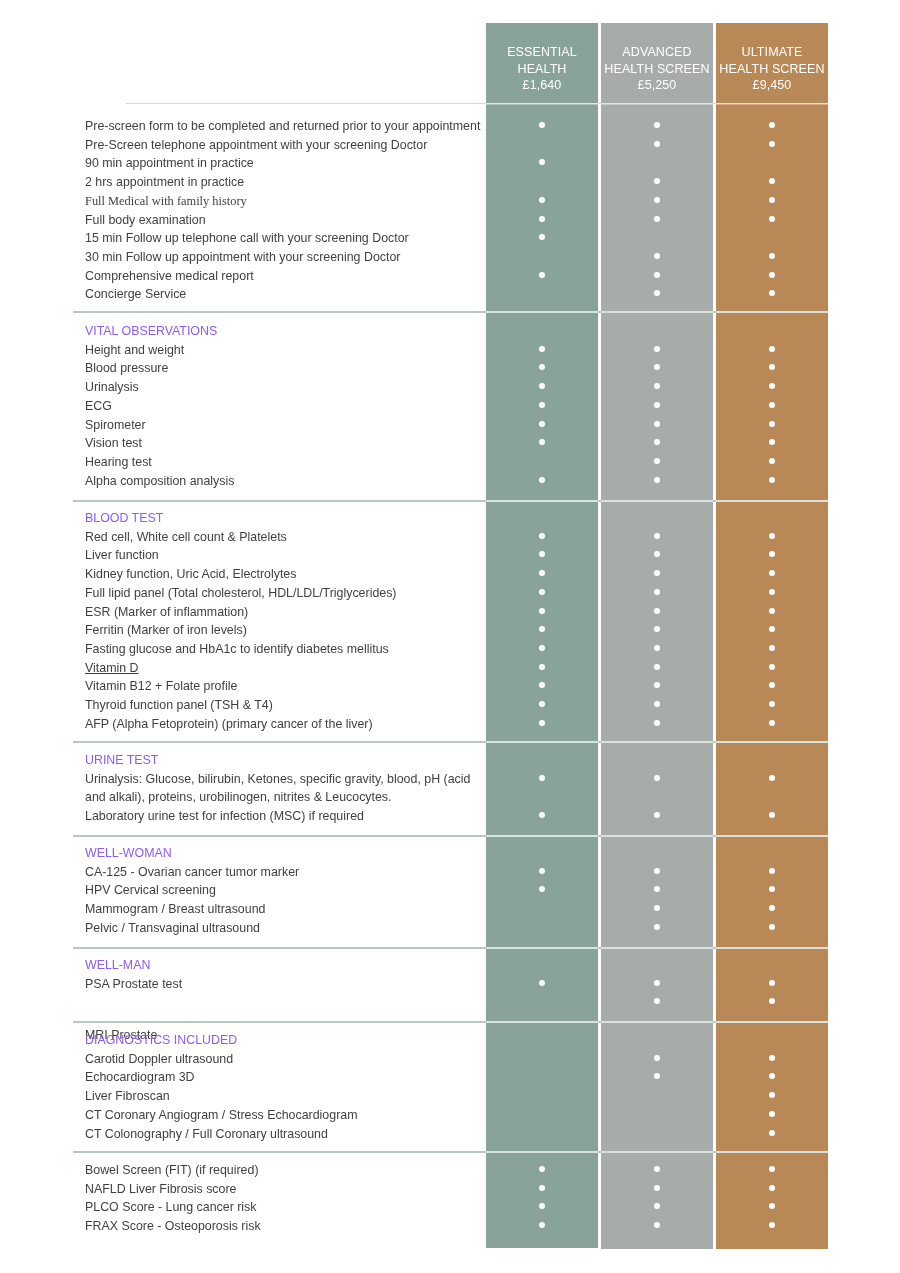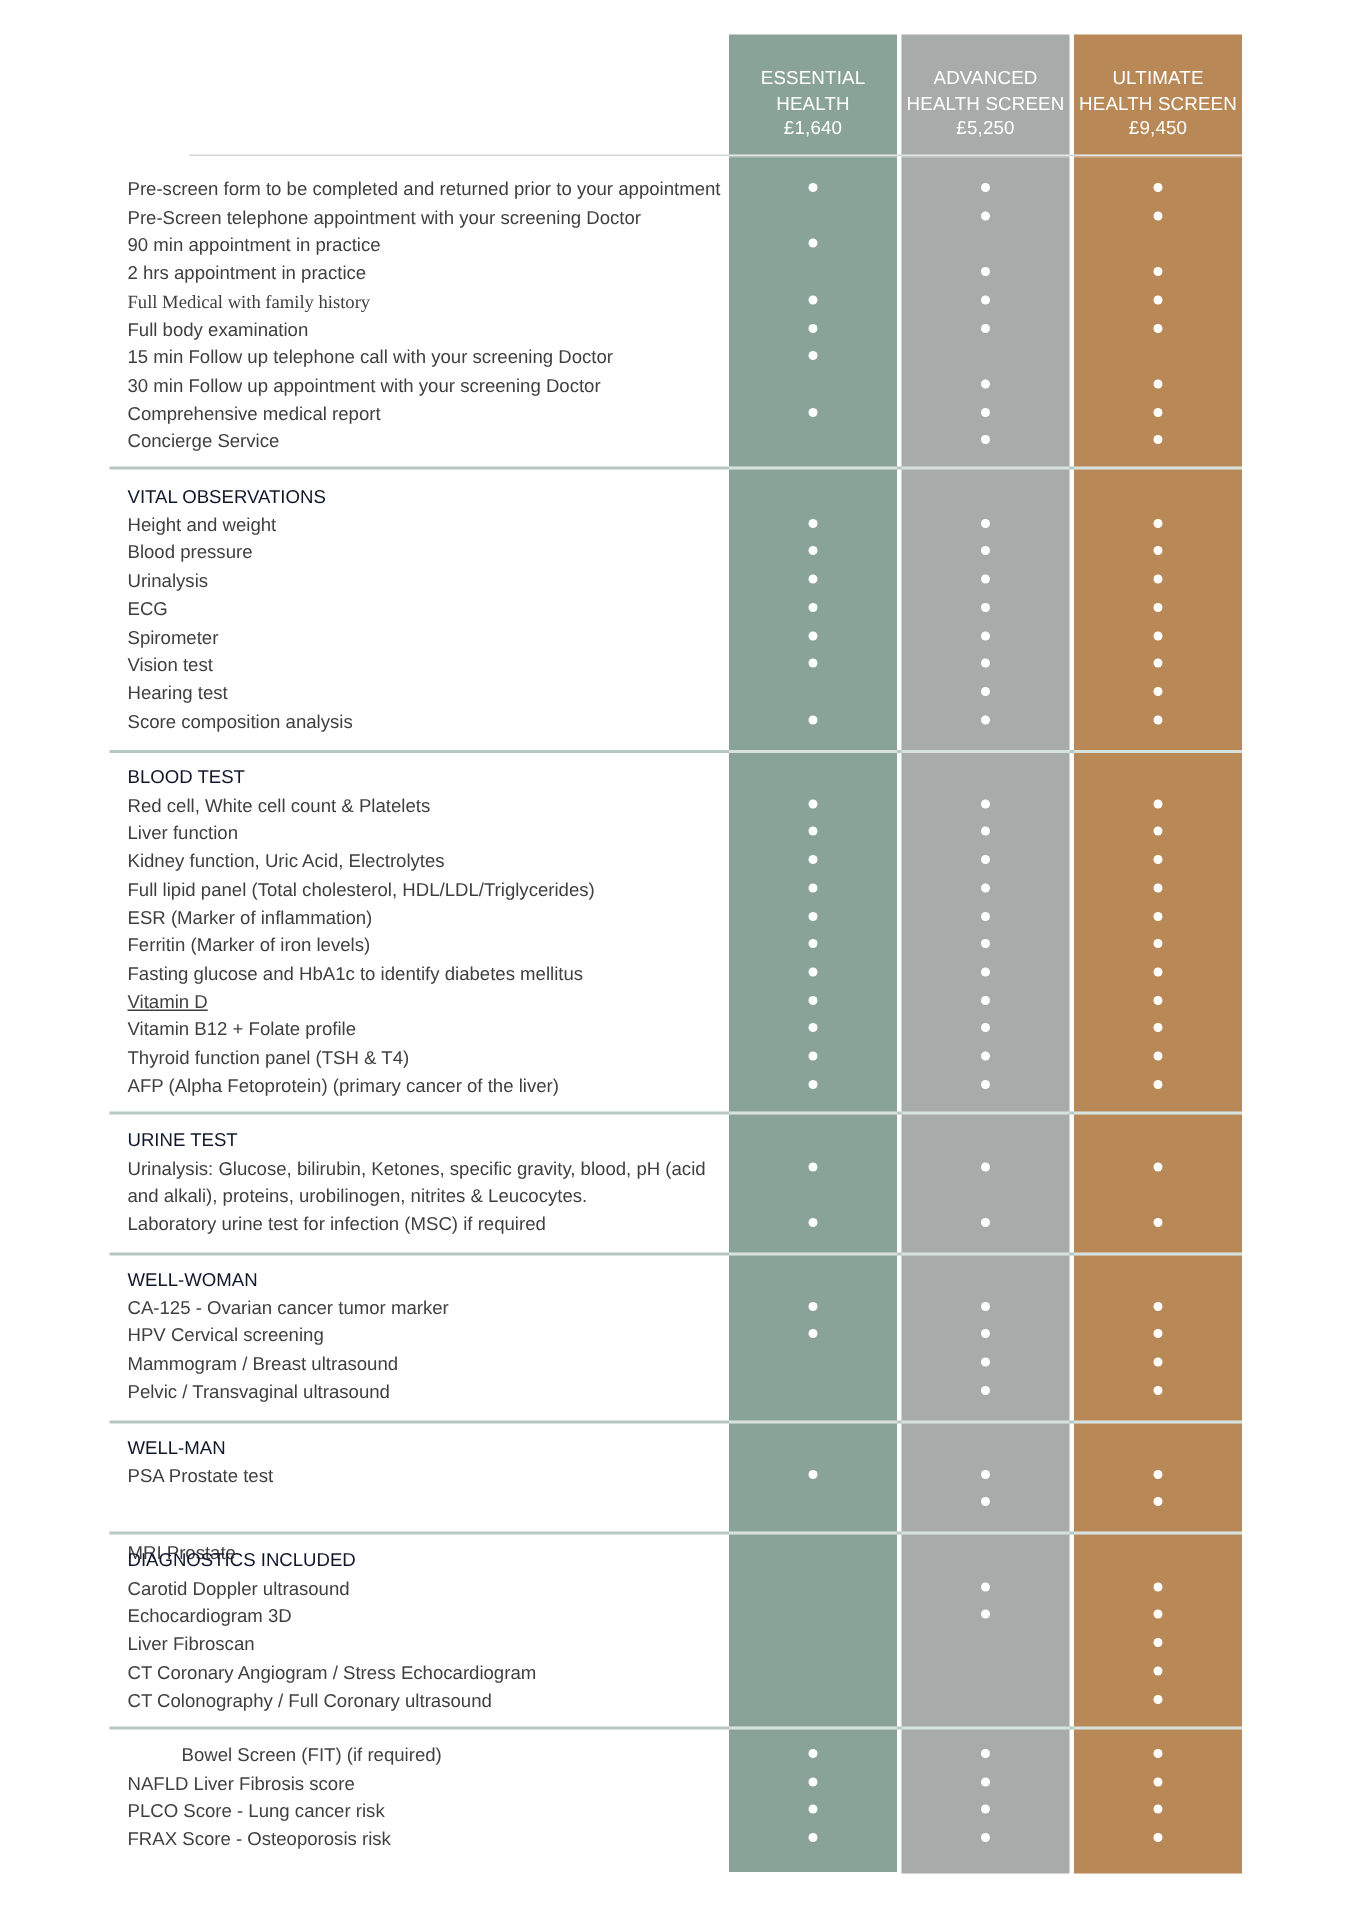--- a/index.html
+++ b/index.html
@@ -11,21 +11,21 @@
   .col-ultimate  { left:716px; height:1226px; background:#b88857; }
   .col-head { position:absolute; top:0; left:0; width:112px; height:80px;
               color:#ffffff; text-align:center; font-size:12.5px; line-height:16.5px;
               padding-top:21px; box-sizing:border-box; text-transform:uppercase; letter-spacing:0.1px; }
   .col-head .price { text-transform:none; }
   .head-rule { position:absolute; left:126px; top:103px; width:702px; height:1px; background:#d2d8d6; }
   .col-head-rule { position:absolute; top:103px; height:2px; width:112px; background:rgba(255,255,255,0.35); }
   .sep { position:absolute; left:73px; width:755px; height:2px; background:#b7c8c2; }
   .sep-col { position:absolute; height:2px; width:112px; background:rgba(255,255,255,0.45); }
   .label { position:absolute; left:85px; font-size:12.4px; line-height:16px; color:#3f3f3f; white-space:nowrap; }
-  .section-title { position:absolute; left:85px; font-size:12.4px; line-height:16px; color:#0f172a; text-transform:uppercase; white-space:nowrap; }
+  .section-title { position:absolute; left:85px; font-size:12.4px; line-height:16px; color:#8b5cf6; text-transform:uppercase; white-space:nowrap; }
   .dot { position:absolute; width:6px; height:6px; border-radius:50%; background:#ffffff; }
 </style>
 </head>
 <body>
 
 <div class="col col-essential">
   <div class="col-head">
     <div>ESSENTIAL</div>
     <div>HEALTH</div>
     <div class="price">£1,640</div>
@@ -103,21 +103,21 @@
 <div class="dot" style="left: 539px; top: 420.5px;"></div>
 <div class="dot" style="left: 654px; top: 420.5px;"></div>
 <div class="dot" style="left: 769px; top: 420.5px;"></div>
 <div class="label" style="top: 435.2px;">Vision test</div>
 <div class="dot" style="left: 539px; top: 439.2px;"></div>
 <div class="dot" style="left: 654px; top: 439.2px;"></div>
 <div class="dot" style="left: 769px; top: 439.2px;"></div>
 <div class="label" style="top: 453.9px;">Hearing test</div>
 <div class="dot" style="left: 654px; top: 457.9px;"></div>
 <div class="dot" style="left: 769px; top: 457.9px;"></div>
-<div class="label" style="top: 472.6px;">Score composition analysis</div>
+<div class="label" style="top: 472.6px;">Alpha composition analysis</div>
 <div class="dot" style="left: 539px; top: 476.6px;"></div>
 <div class="dot" style="left: 654px; top: 476.6px;"></div>
 <div class="dot" style="left: 769px; top: 476.6px;"></div>
 <div class="section-title" style="top: 510px;">BLOOD TEST</div>
 <div class="label" style="top: 528.7px;">Red cell, White cell count &amp; Platelets</div>
 <div class="dot" style="left: 539px; top: 532.7px;"></div>
 <div class="dot" style="left: 654px; top: 532.7px;"></div>
 <div class="dot" style="left: 769px; top: 532.7px;"></div>
 <div class="label" style="top: 547.4px;">Liver function</div>
 <div class="dot" style="left: 539px; top: 551.4px;"></div>
@@ -198,21 +198,21 @@
 <div class="dot" style="left: 769px; top: 1054.7px;"></div>
 <div class="label" style="top: 1069.4px;">Echocardiogram 3D</div>
 <div class="dot" style="left: 654px; top: 1073.4px;"></div>
 <div class="dot" style="left: 769px; top: 1073.4px;"></div>
 <div class="label" style="top: 1088.1px;">Liver Fibroscan</div>
 <div class="dot" style="left: 769px; top: 1092.1px;"></div>
 <div class="label" style="top: 1106.8px;">CT Coronary Angiogram / Stress Echocardiogram</div>
 <div class="dot" style="left: 769px; top: 1110.8px;"></div>
 <div class="label" style="top: 1125.5px;">CT Colonography / Full Coronary ultrasound</div>
 <div class="dot" style="left: 769px; top: 1129.5px;"></div>
-<div class="label" style="top: 1162px; margin-left: 36px;">Bowel Screen (FIT) (if required)</div>
+<div class="label" style="top: 1162px;">Bowel Screen (FIT) (if required)</div>
 <div class="dot" style="left: 539px; top: 1166px;"></div>
 <div class="dot" style="left: 654px; top: 1166px;"></div>
 <div class="dot" style="left: 769px; top: 1166px;"></div>
 <div class="label" style="top: 1180.7px;">NAFLD Liver Fibrosis score</div>
 <div class="dot" style="left: 539px; top: 1184.7px;"></div>
 <div class="dot" style="left: 654px; top: 1184.7px;"></div>
 <div class="dot" style="left: 769px; top: 1184.7px;"></div>
 <div class="label" style="top: 1199.4px;">PLCO Score - Lung cancer risk</div>
 <div class="dot" style="left: 539px; top: 1203.4px;"></div>
 <div class="dot" style="left: 654px; top: 1203.4px;"></div>

